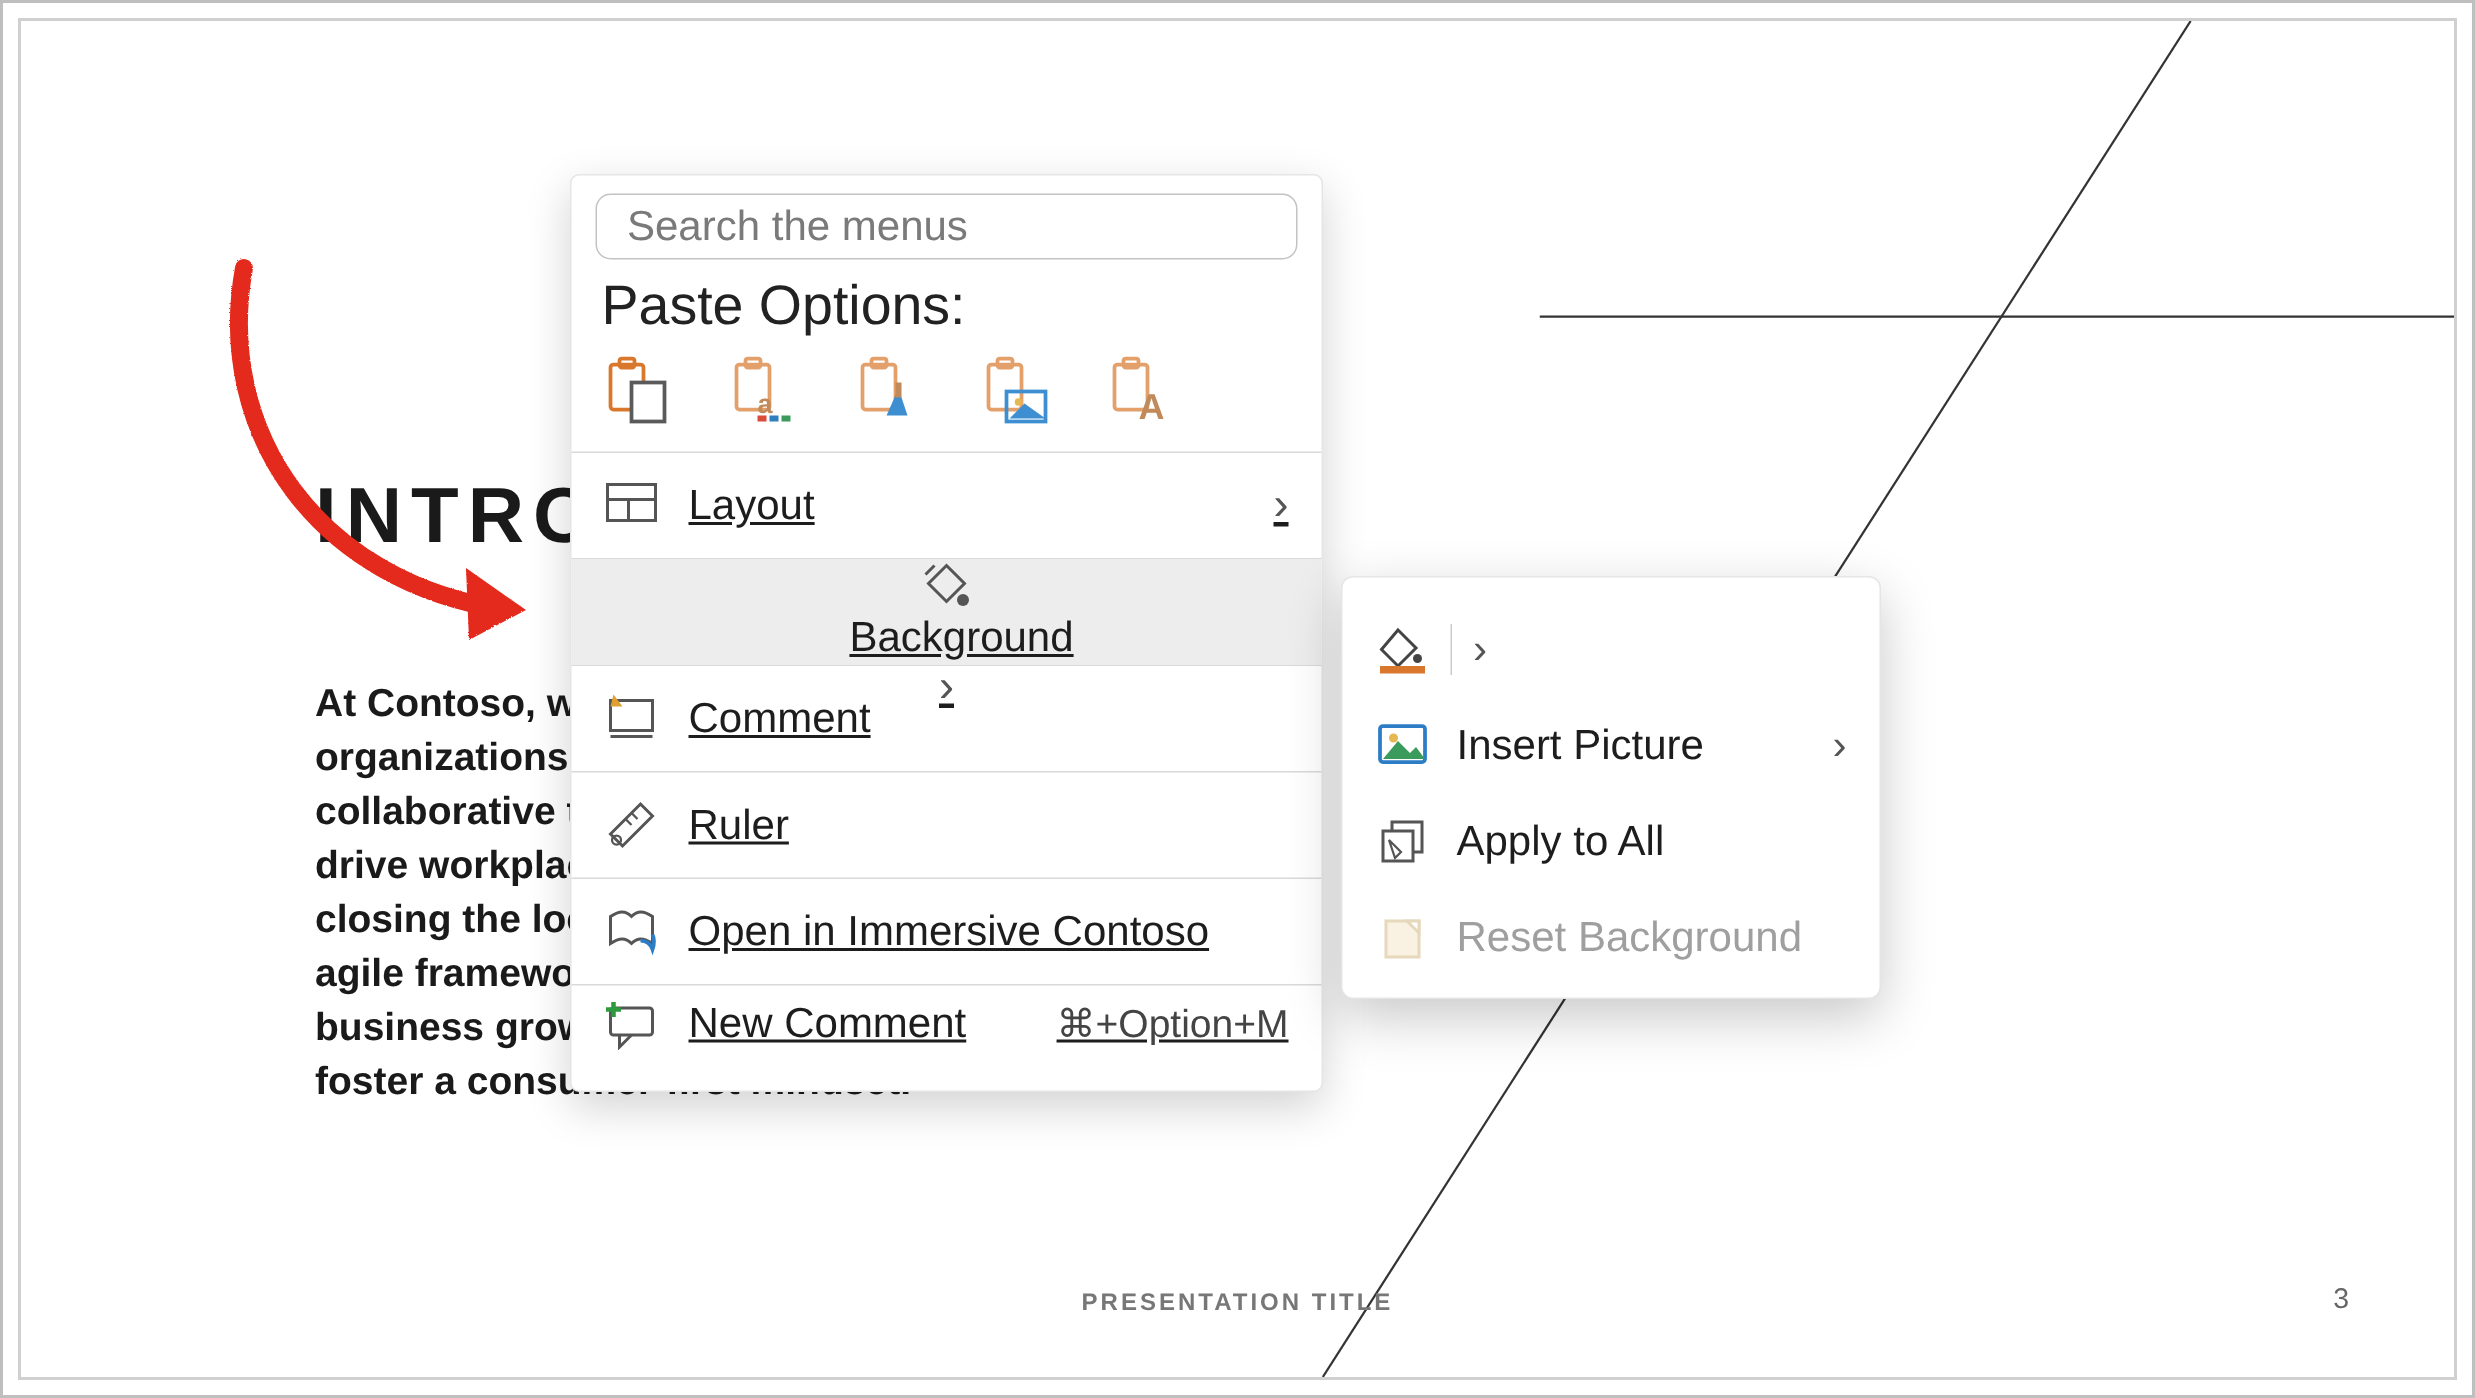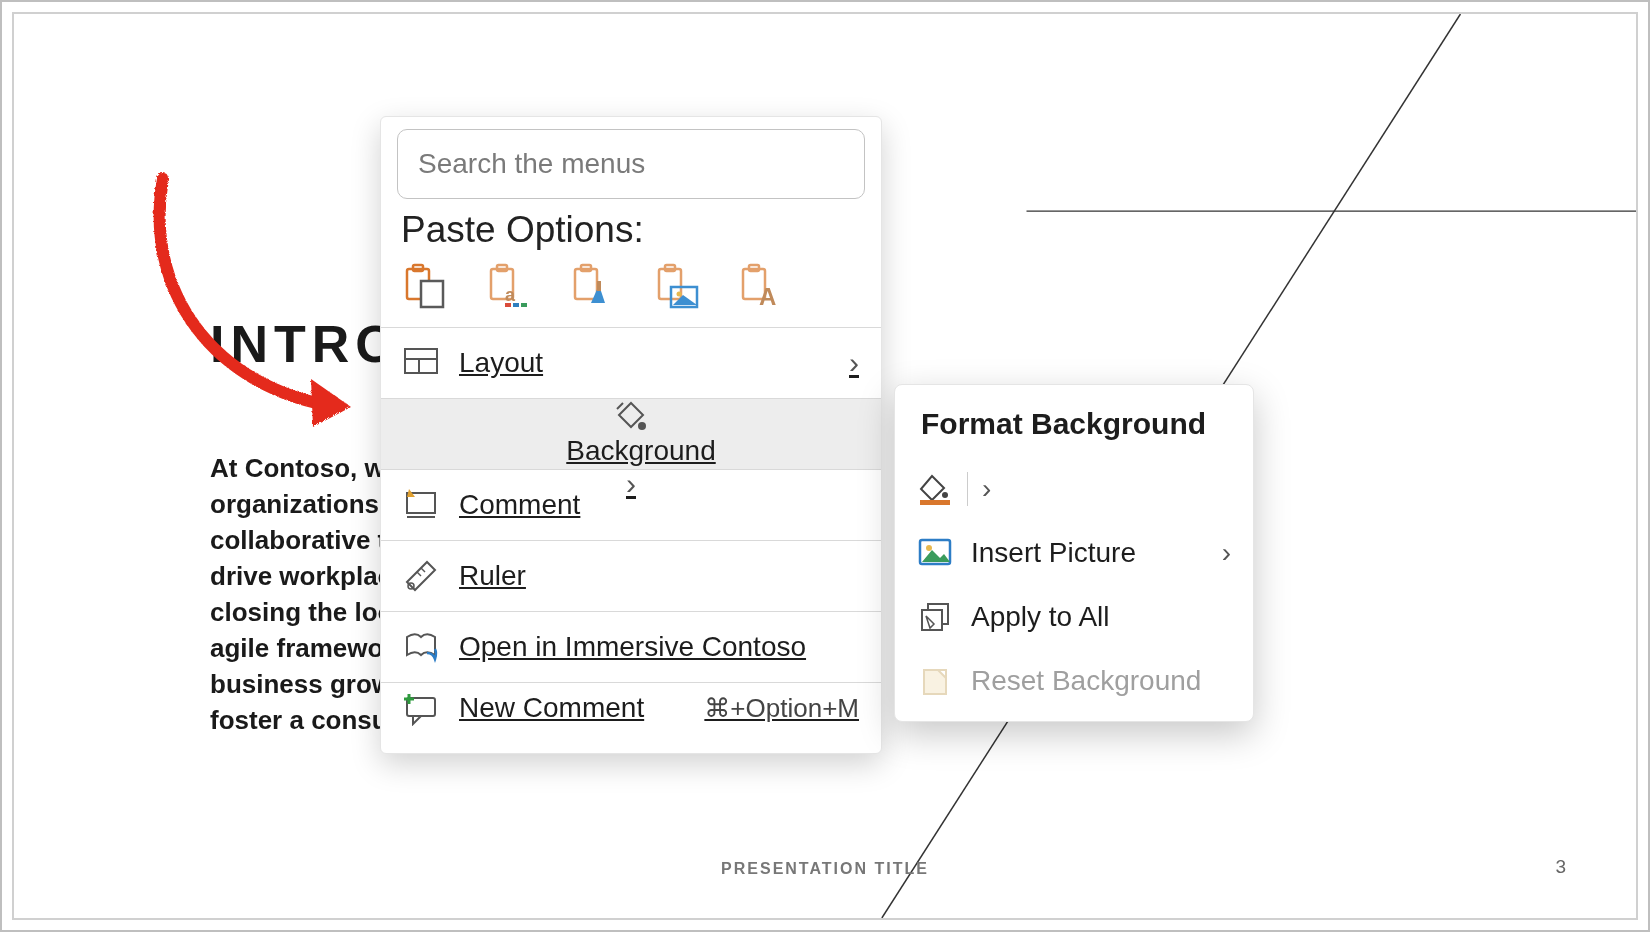--- a/index.html
+++ b/index.html
@@ -15,21 +15,21 @@
 
   .footer-title { position:absolute; left:0; right:0; bottom:40px; text-align:center; font-size:16px; letter-spacing:2px; font-weight:600; color:#777; }
   .footer-page { position:absolute; right:70px; bottom:40px; font-size:19px; color:#666; }
 
   
   .arrow { position:absolute; left:130px; top:166px; width:240px; height:260px; }
 
   
   .menu { position:absolute; left:378px; top:114px; width:502px; background:#fff; border:1px solid #e5e5e5; border-radius:6px; box-shadow:0 10px 30px rgba(0,0,0,.18); padding:12px 0 0 0; }
   .menu .search { margin:0 16px 10px 16px; }
-  .menu .search input { width:100%; height:70px; border:1px solid #c3c3c3; border-radius:10px; padding:0 20px; font-size:28px; color:#333; }
+  .menu .search input { width:100%; height:44px; border:1px solid #c3c3c3; border-radius:10px; padding:0 20px; font-size:28px; color:#333; }
   .menu .search input::placeholder { color:#7a7a7a; }
   .section-label { font-size:37px; font-weight:400; color:#222; margin:10px 20px 12px 20px; }
   .paste-row { display:flex; gap:36px; padding:0 6px 16px 6px; margin:0 14px; }
   .paste-row .pic { width:48px; height:48px; }
   .hr { height:1px; background:#d9d9d9; margin:0; }
 
   .menu-item { display:flex; align-items:center; height:70px; padding:0 22px; font-size:28px; color:#1d1d1d; position:relative;text-decoration:underline; }
   .menu-item .mi-label { margin-left:20px; flex:1; }
   .menu-item.hoverhl { background:#ededed;flex-direction:column; }
   .menu-item .chev { font-size:30px; color:#555; }
@@ -192,21 +192,20 @@
             <line x1="6" y1="4" x2="6" y2="14" stroke="#2e9a3e" stroke-width="3"></line>
             <line x1="1" y1="9" x2="11" y2="9" stroke="#2e9a3e" stroke-width="3"></line>
           </svg>
       </span>
       <span class="mi-label">New Comment</span>
       <span class="shortcut">⌘+Option+M</span>
     </div>
   </div>
 
   <div class="submenu">
-    <div class="hdr">Format Background</div>
 
     <div class="sub-item">
       <span class="mi-icon">
         <svg viewBox="0 0 34 34">
             <path d="M14 4 L26 16 L14 28 L3 17 Z" fill="none" stroke="#444" stroke-width="2"></path>
             <circle cx="27" cy="23" r="3" fill="#444"></circle>
             <rect x="2" y="28" width="30" height="5" fill="#d9772d"></rect>
           </svg>
       </span>
       <span class="divider-v"></span>

